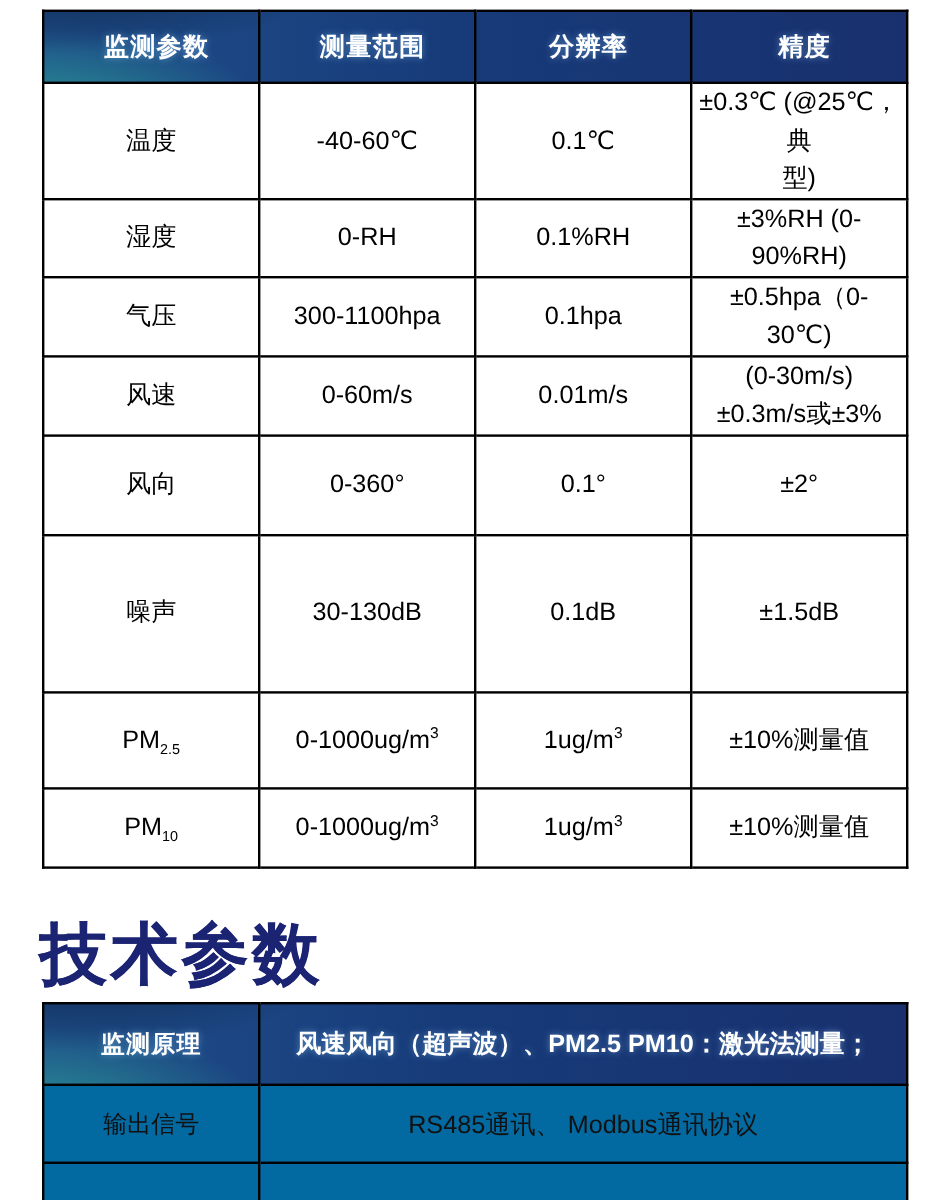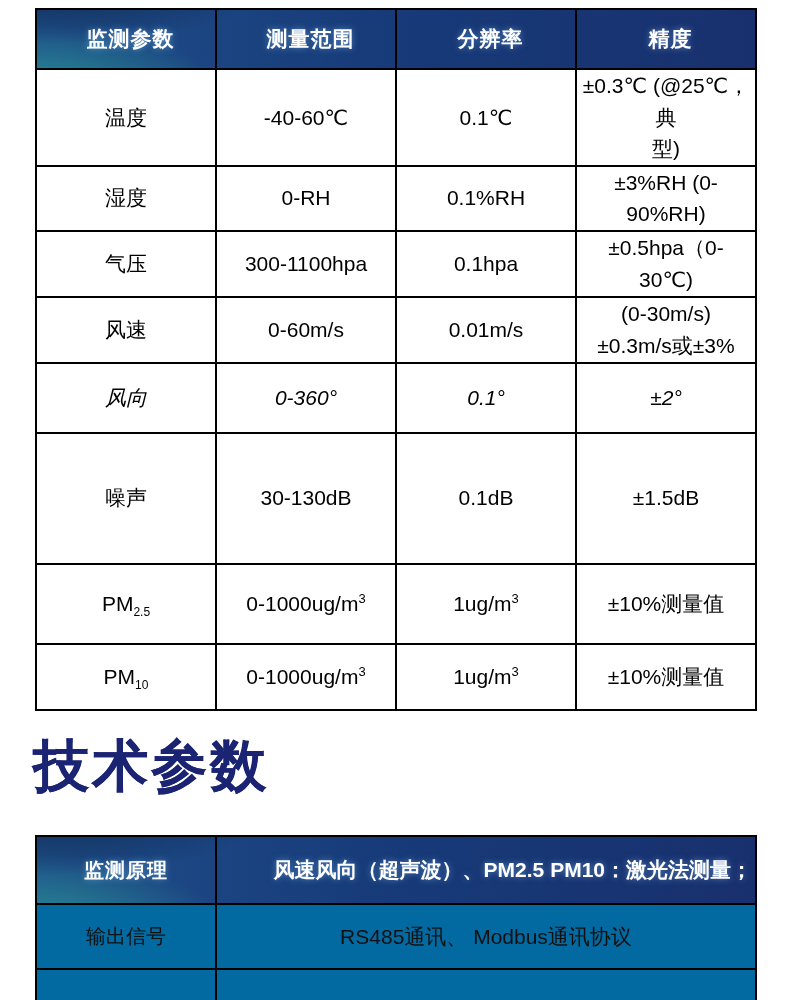--- a/index.html
+++ b/index.html
@@ -33,33 +33,33 @@
   }
   .spec-table td{
     font-size:21px;font-weight:500;line-height:1.5;background:#fff;
   }
   .acc{white-space:pre-line;}
   sub{font-size:12px;line-height:0;}
   sup{font-size:13px;line-height:0;}
 
   
   .section-title{
-    position:absolute;left:33px;top:734px;
+    position:absolute;left:33px;top:763px;
     font-size:56px;line-height:1.15;font-weight:bold;
     color:#1b2373;letter-spacing:3px;
     text-shadow:0.5px 0 0 #1b2373;
   }
 
   
   .tech-table{position:absolute;left:35px;top:835px;width:720px;}
   .tech-table .c1{width:180px;}
   .tech-table .c2{width:540px;}
   .tech-table th{color:#fff;font-weight:bold;border:2px solid #000;}
   .tech-table .th-label{font-size:20px;letter-spacing:1px;text-shadow:0 0 6px rgba(150,210,255,.5);}
-  .tech-table .th-value{font-size:21px;text-shadow:0 0 6px rgba(150,210,255,.5);text-align:right;}
+  .tech-table .th-value{font-size:21px;text-shadow:0 0 6px rgba(150,210,255,.5);}
   .tech-table td{font-size:20px;background:#0369a1;color:#111;}
   .tech-table .val{font-size:21px;}
 </style>
 </head>
 <body>
 
 <table class="spec-table">
   <colgroup>
       <col>
       <col>
@@ -99,21 +99,21 @@
   </tr>
 
   <tr style="height:66px;">
     <td><span>风速</span></td>
     <td><span>0-60m/s</span></td>
     <td><span>0.01m/s</span></td>
     <td class="acc">(0-30m/s)
 ±0.3m/s或±3%</td>
   </tr>
 
-  <tr style="height:70px;font-style:italic;">
+  <tr style="height:83px;">
     <td><span>风向</span></td>
     <td><span>0-360°</span></td>
     <td><span>0.1°</span></td>
     <td class="acc">±2°</td>
   </tr>
 
   <tr style="height:131px;padding-left:16px;">
     <td><span>噪声</span></td>
     <td><span>30-130dB</span></td>
     <td><span>0.1dB</span></td>

